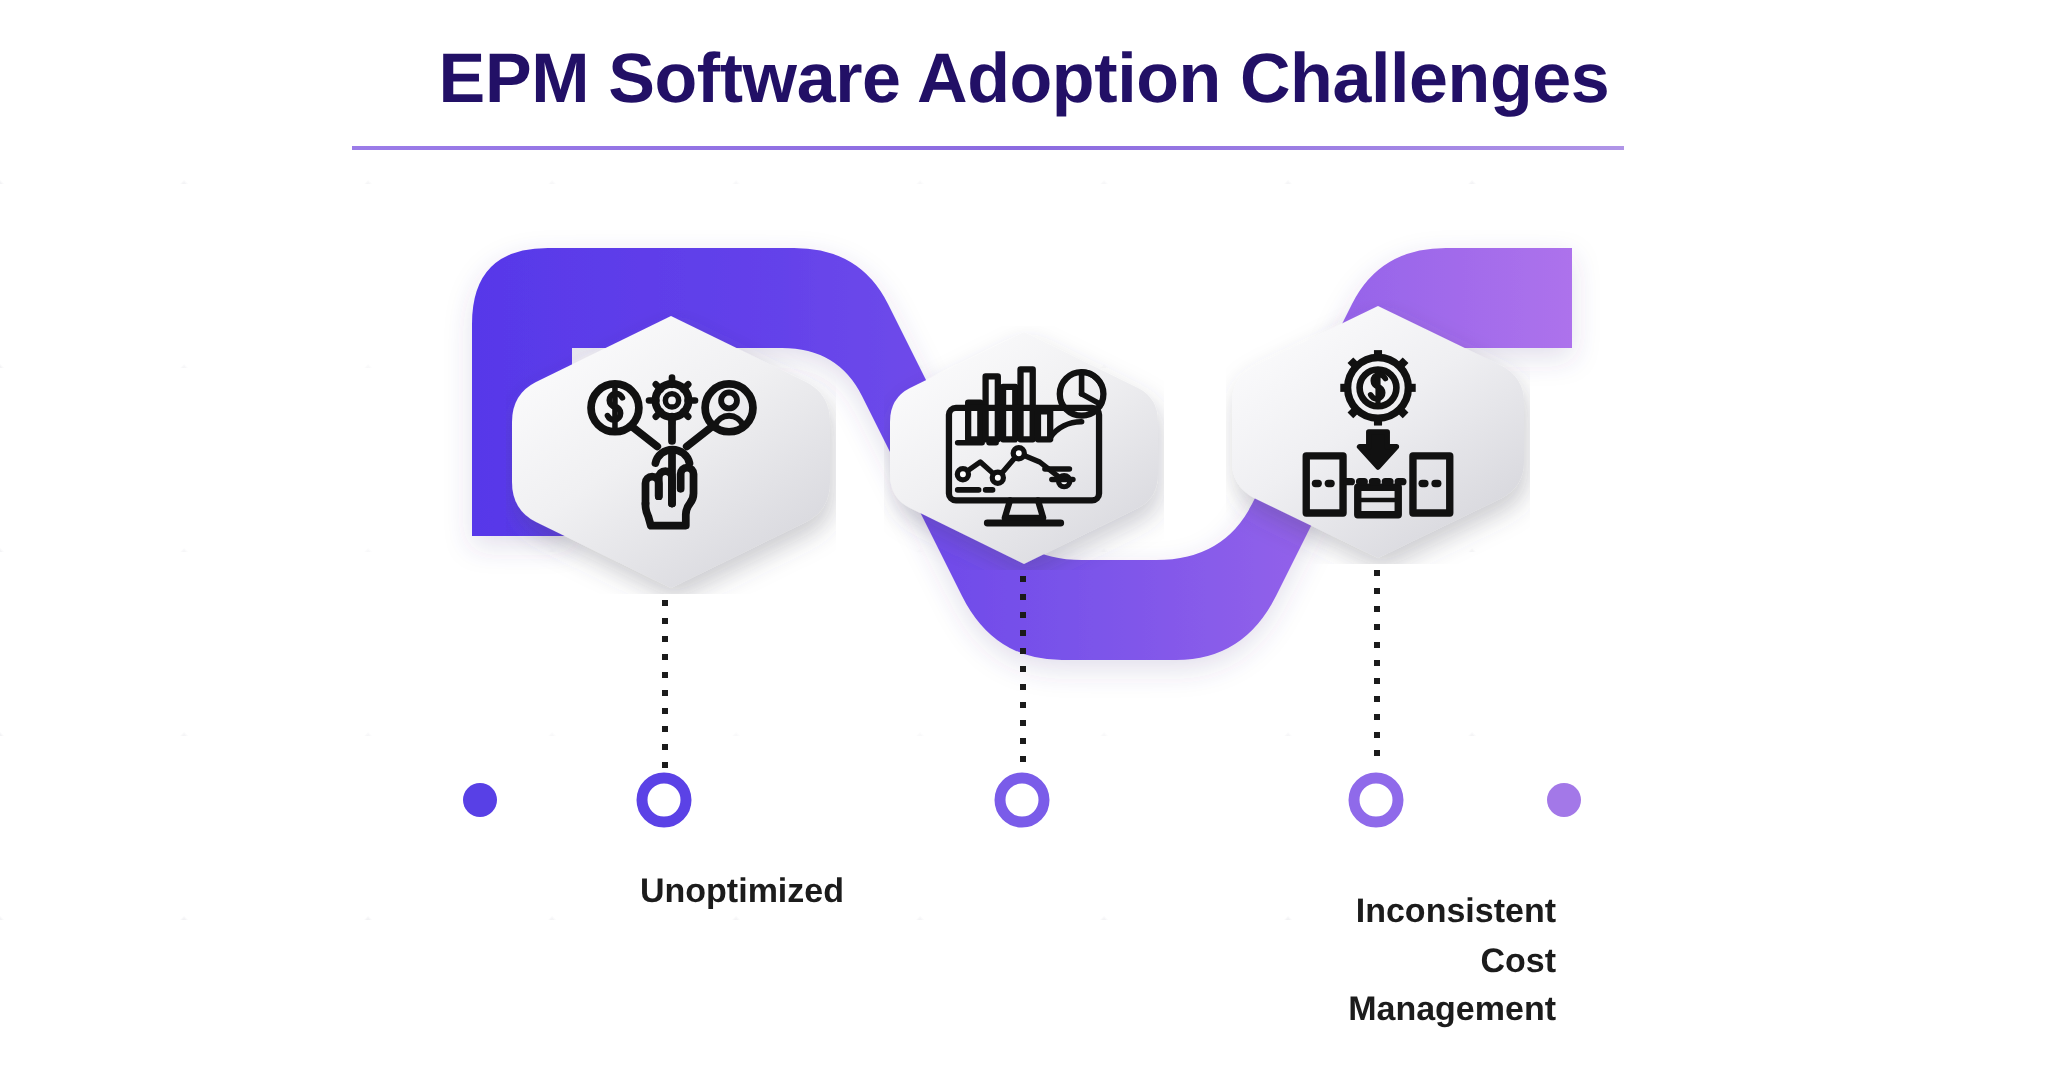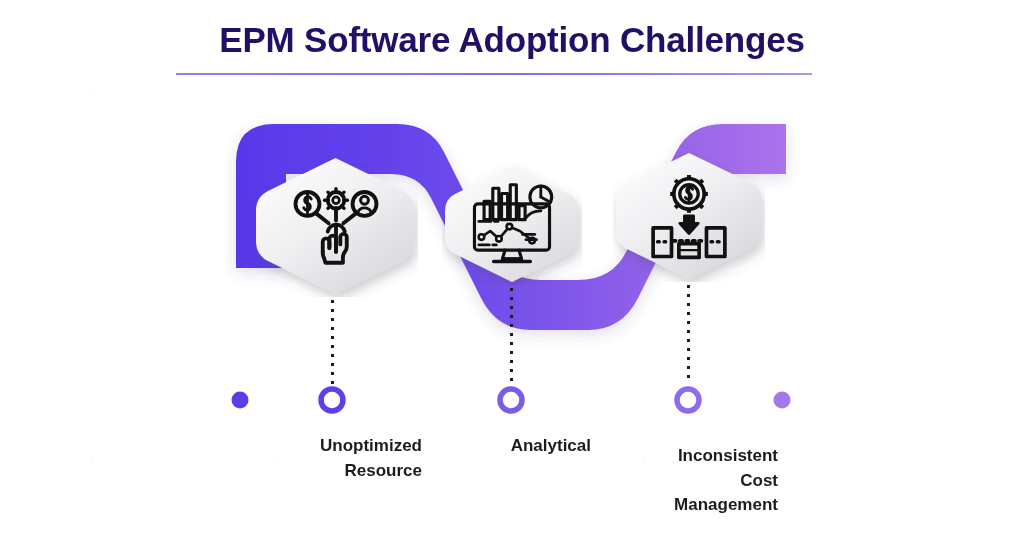--- a/index.html
+++ b/index.html
@@ -334,25 +334,23 @@
     <line x1="240" y1="400" x2="782" y2="400" stroke="url(#lineGrad)" stroke-width="7"></line>
     <circle cx="240" cy="400" r="8.5" fill="#5840e6"></circle>
     <circle cx="782" cy="400" r="8.5" fill="#a378e8"></circle>
     <circle cx="332" cy="400" r="11" fill="#ffffff" stroke="#5b42e6" stroke-width="5.5"></circle>
     <circle cx="511" cy="400" r="11" fill="#ffffff" stroke="#7a5ce9" stroke-width="5.5"></circle>
     <circle cx="688" cy="400" r="11" fill="#ffffff" stroke="#8f6aea" stroke-width="5.5"></circle>
   </svg>
 
   <div class="label" style="left:242px; top:434px; width:180px;">
     <span>Unoptimized</span>
-    <span>Resource</span>
   </div>
 
   <div class="label" style="left:431px; top:434px; width:160px;">
-    <span>Analytical</span>
   </div>
 
   <div class="label" style="left:598px; top:444px; width:180px;">
     <span>Inconsistent</span>
     <span>Cost</span>
     <span>Management</span>
   </div>
 
 </div>
 

